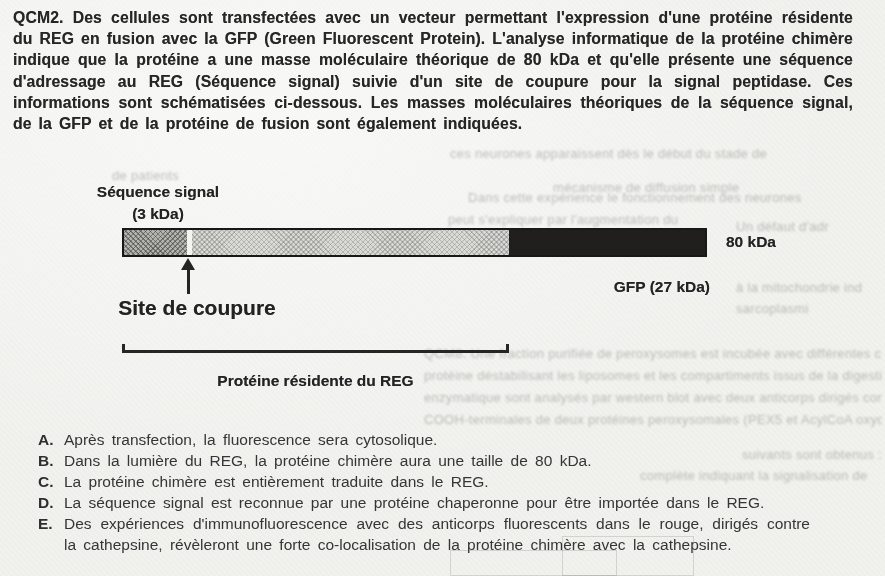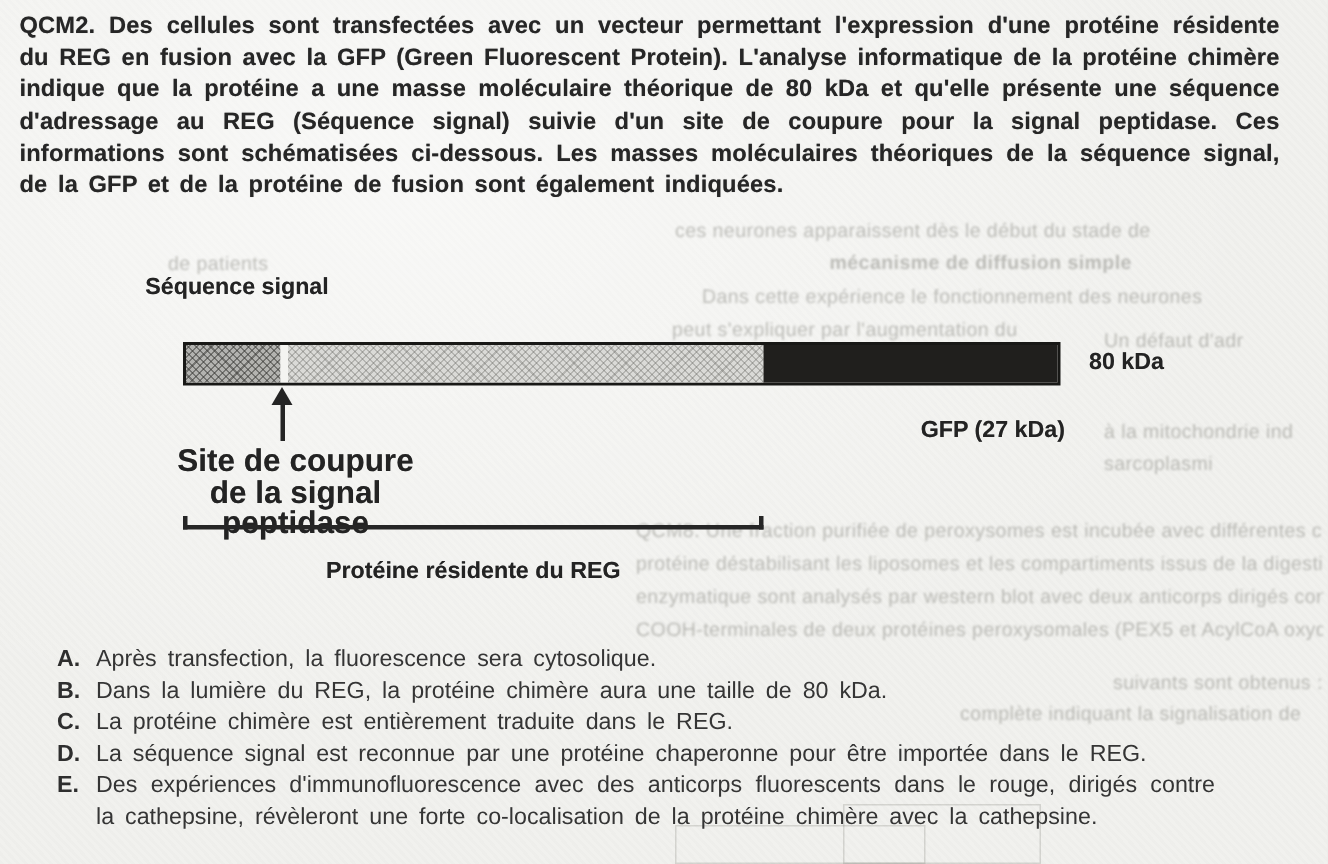--- a/index.html
+++ b/index.html
@@ -71,59 +71,59 @@
   .ghost-block div{white-space:nowrap;}
   .ghost-box{position:absolute;border:1px solid rgba(110,110,100,.22);filter:blur(.5px);}
 </style>
 </head>
 <body>
 
 <div class="page">
 
   <div class="ghost" style="left:450px;top:146px;">ces neurones apparaissent dès le début du stade de</div>
   <div class="ghost" style="left:112px;top:168px;">de patients</div>
-  <div class="ghost" style="left:553px;top:167px;font-weight:bold;">mécanisme de diffusion simple</div>
+  <div class="ghost" style="left:553px;top:180px;">mécanisme de diffusion simple</div>
   <div class="ghost" style="left:468px;top:190px;">Dans cette expérience le fonctionnement des neurones</div>
   <div class="ghost" style="left:448px;top:212px;">peut s'expliquer par l'augmentation du</div>
   <div class="ghost" style="left:736px;top:219px;">Un défaut d'adr</div>
   <div class="ghost" style="left:736px;top:280px;">à la mitochondrie ind</div>
   <div class="ghost" style="left:736px;top:301px;">sarcoplasmi</div>
   <div class="ghost ghost-block" style="left:424px;top:343px;">
     <div>QCM8. Une fraction purifiée de peroxysomes est incubée avec différentes concentrations d'une</div>
     <div>protéine déstabilisant les liposomes et les compartiments issus de la digestion</div>
     <div>enzymatique sont analysés par western blot avec deux anticorps dirigés contre les extrémités</div>
     <div>COOH-terminales de deux protéines peroxysomales (PEX5 et AcylCoA oxydase). Les résultats</div>
   </div>
   <div class="ghost" style="left:742px;top:447px;">suivants sont obtenus :</div>
   <div class="ghost" style="left:640px;top:468px;">complète indiquant la signalisation de</div>
   <div class="ghost-box" style="left:450px;top:550px;width:165px;height:24px;"></div>
   <div class="ghost-box" style="left:562px;top:536px;width:130px;height:38px;"></div>
 
   <div class="question">QCM2. Des cellules sont transfectées avec un vecteur permettant l'expression d'une protéine résidente du REG en fusion avec la GFP (Green Fluorescent Protein). L'analyse informatique de la protéine chimère indique que la protéine a une masse moléculaire théorique de 80 kDa et qu'elle présente une séquence d'adressage au REG (Séquence signal) suivie d'un site de coupure pour la signal peptidase. Ces informations sont schématisées ci-dessous. Les masses moléculaires théoriques de la séquence signal, de la GFP et de la protéine de fusion sont également indiquées.</div>
 
   <div class="lbl lbl-signal">
     <div>Séquence signal</div>
+    <div>(3 kDa)</div>
   </div>
 
   <div class="bar">
     <div class="seg seg-signal"></div>
     <div class="seg seg-gap"></div>
     <div class="seg seg-body"></div>
     <div class="seg seg-gfp"></div>
   </div>
 
   <div class="lbl lbl-80">80 kDa</div>
   <div class="lbl lbl-gfp">GFP (27 kDa)</div>
 
   <div class="arrow-head"></div>
   <div class="arrow-line"></div>
 
   <div class="lbl lbl-cleave">
     <div>Site de coupure</div>
-    <div>de la signal peptidase</div>
   </div>
 
   <div class="bracket"></div>
   <div class="lbl lbl-bracket">Protéine résidente du REG</div>
 
   <div class="options">
     <div class="opt">
       <span class="opt-letter">A.</span>
       <span class="opt-text">Après transfection, la fluorescence sera cytosolique.</span>
     </div>

